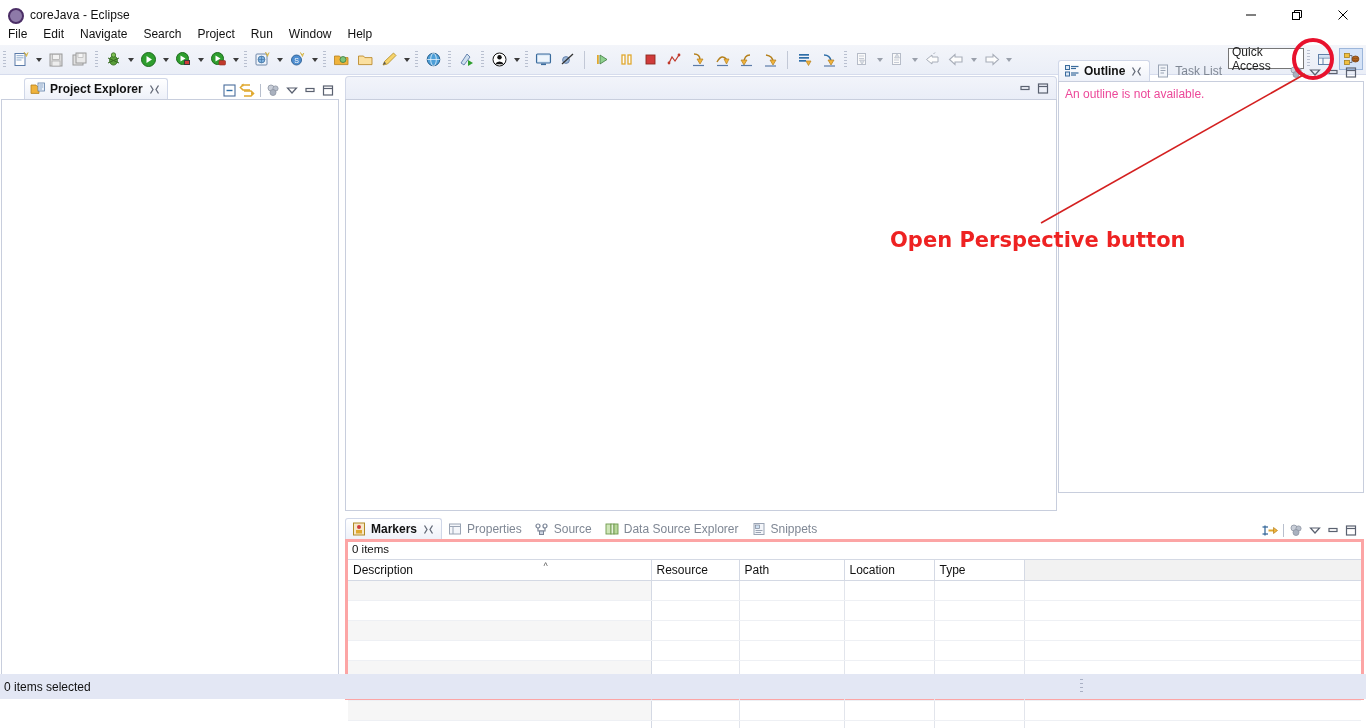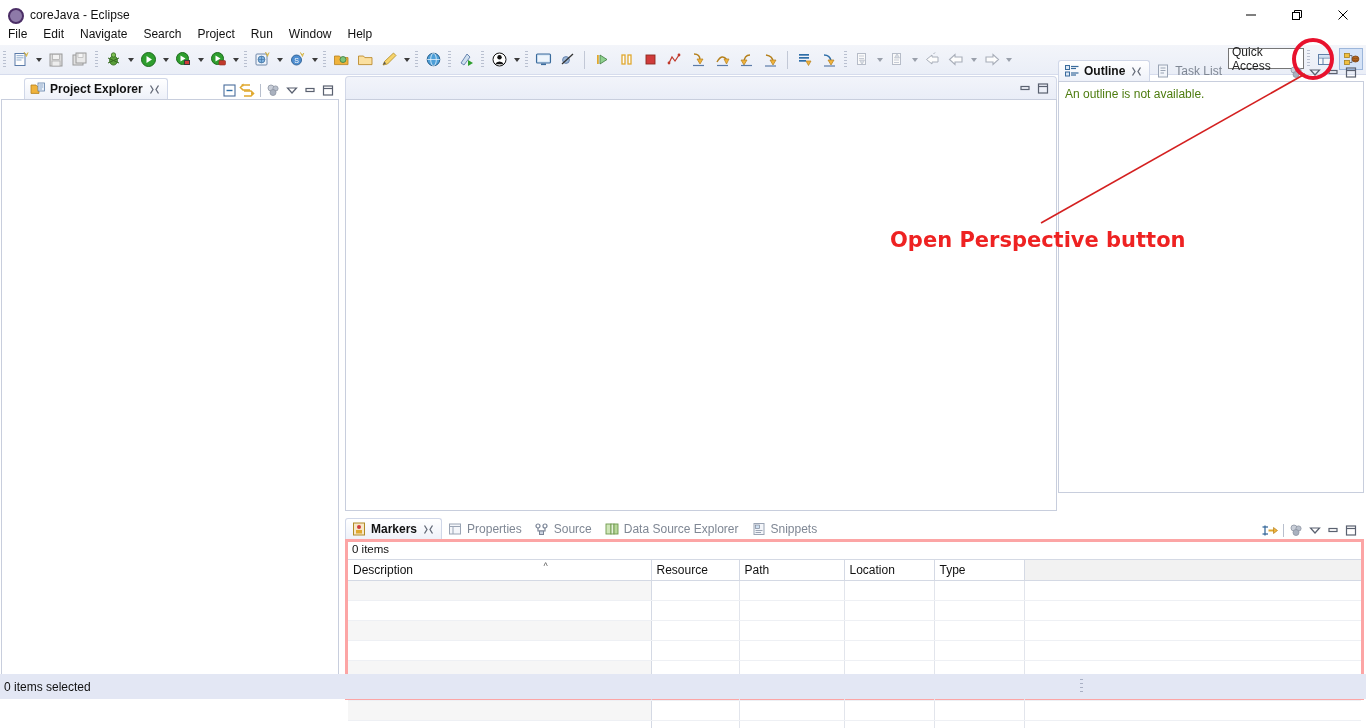--- a/index.html
+++ b/index.html
@@ -169,21 +169,21 @@
   
   .outline {
     position: absolute; left: 1058px; top: 58px; width: 306px; height: 436px;
   }
   .outline-head { height: 23px; display: flex; align-items: flex-end; }
   .outline-body {
     position: absolute; left: 0; top: 23px; width: 306px; height: 412px;
     background: #fff; border: 1px solid #c8cedd; box-sizing: border-box;
     padding: 5px 6px;
   }
-  .outline-msg { font-size: 12px; color: #4d7c0f; }
+  .outline-msg { font-size: 12px; color: #ec4899; }
 
   
   .markers {
     position: absolute; left: 345px; top: 516px; width: 1019px; height: 185px;
   }
   .markers-head { height: 23px; display: flex; align-items: flex-end; }
   .markers-body {
     position: absolute; left: 0; top: 23px; width: 1019px; height: 161px;
     background: #fff; border: 3px solid #fca5a5; box-sizing: border-box;
   }

